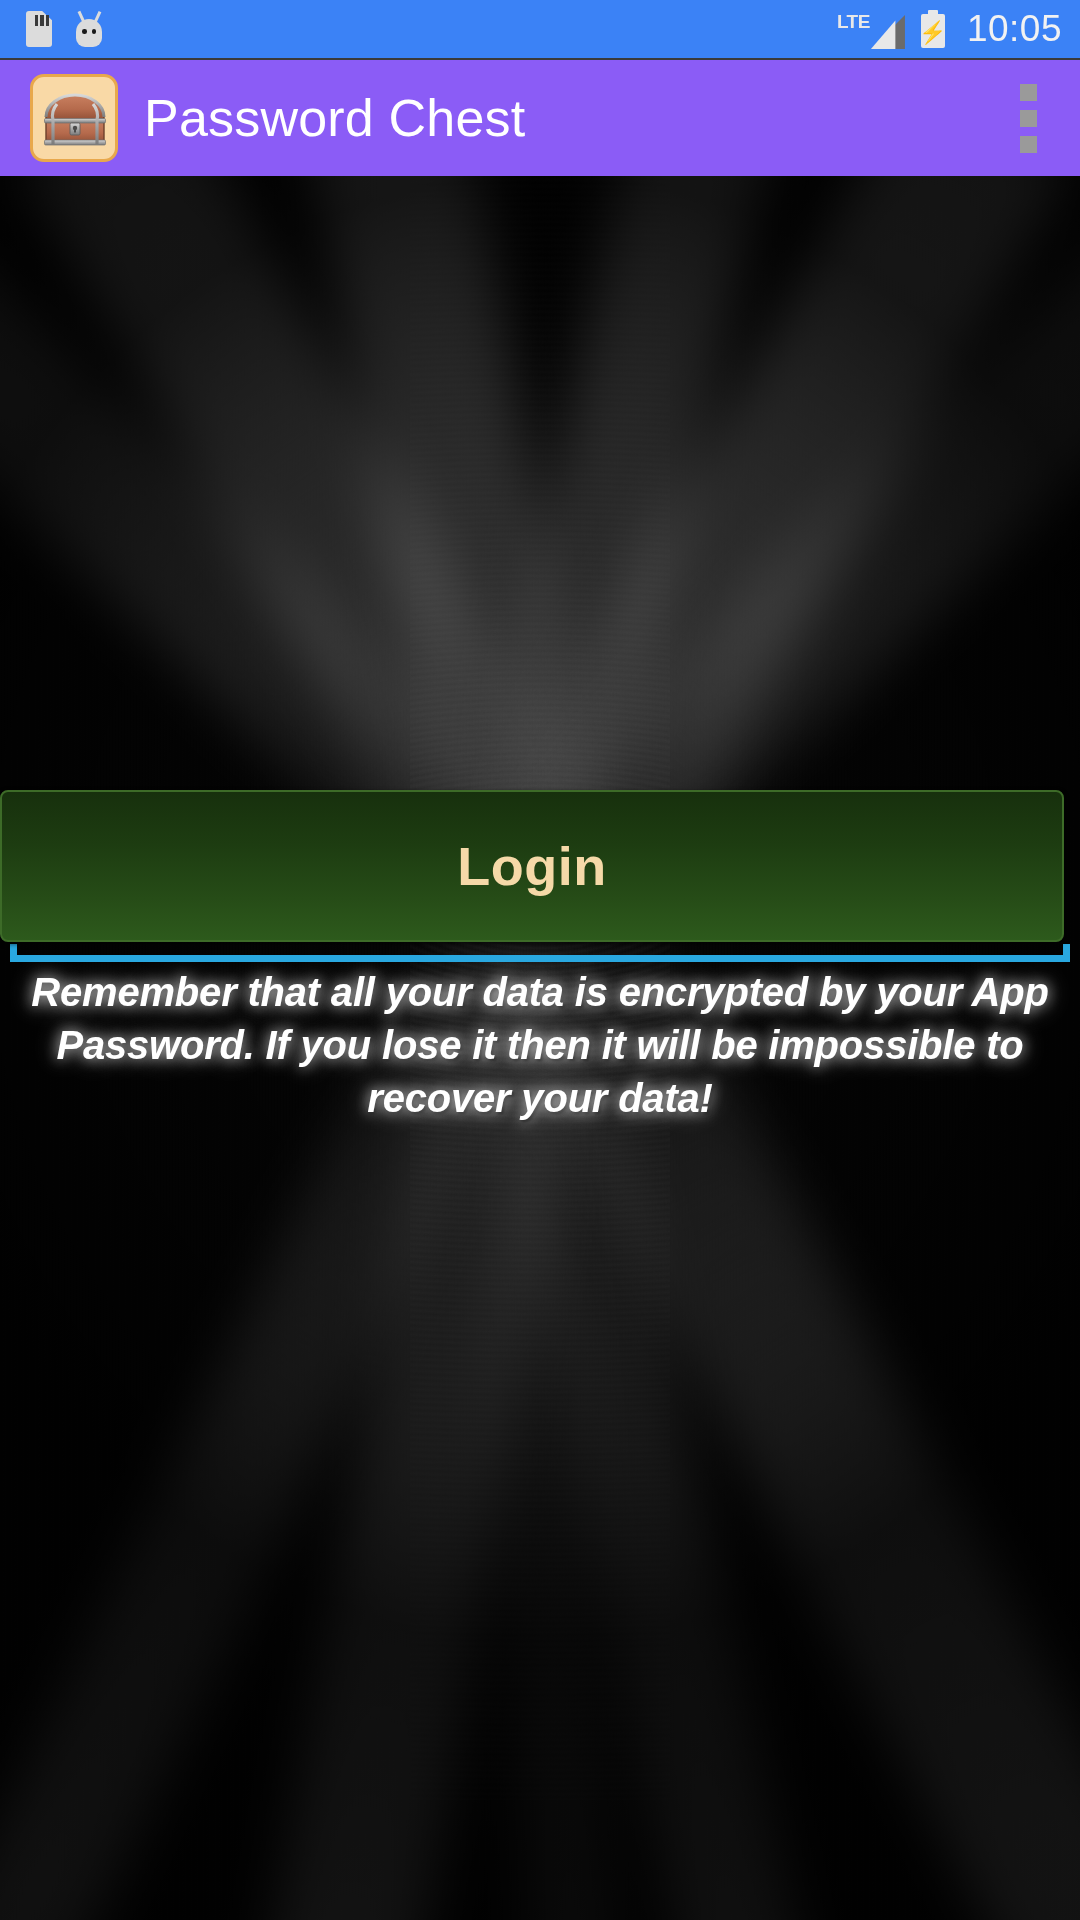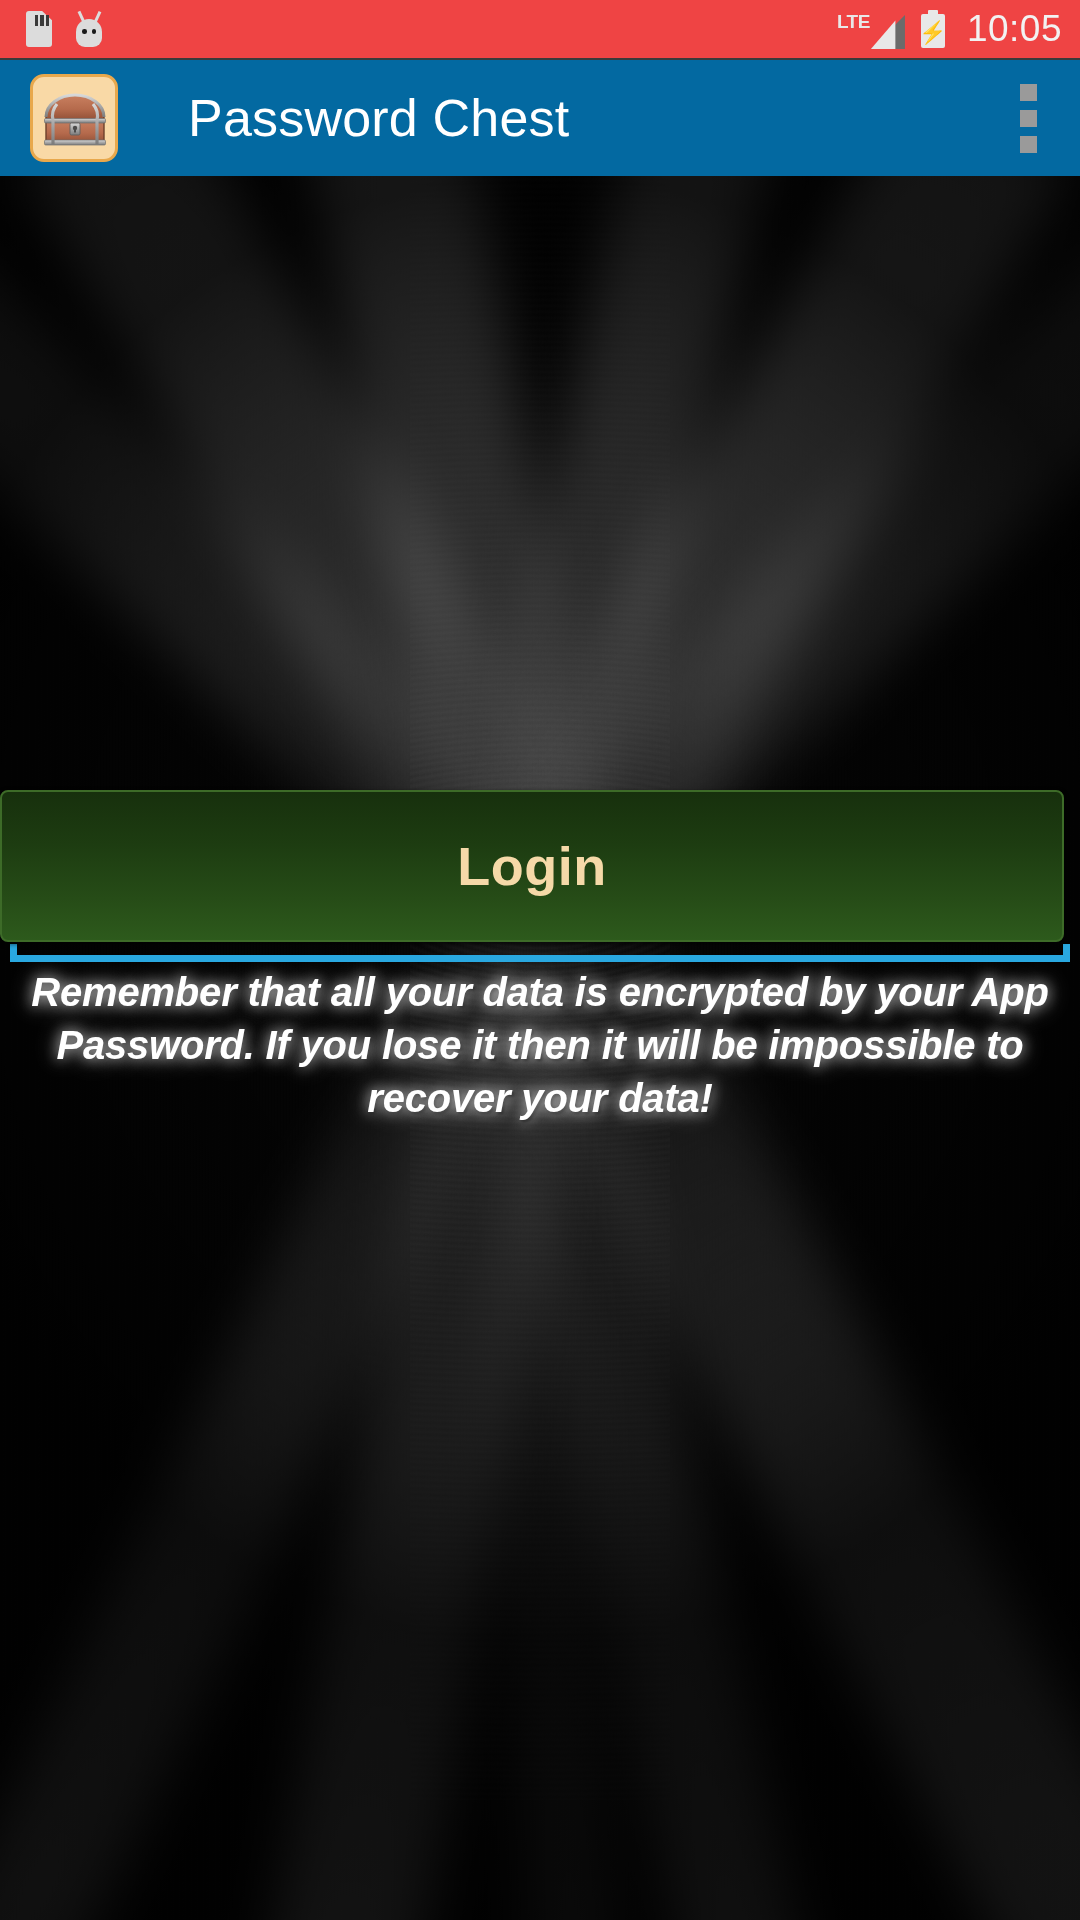--- a/index.html
+++ b/index.html
@@ -14,21 +14,21 @@
     position:relative;
     width:1080px; height:1920px;
     background:#000;
     overflow:hidden;
   }
 
   
   .statusbar {
     position:absolute; top:0; left:0;
     width:1080px; height:58px;
-    background:#ef4444;
+    background:#3b82f6;
     display:flex; align-items:center;
     padding:0 18px 0 26px;
     z-index:40;
   }
   .sb-left { display:flex; align-items:center; gap:22px; }
   .sb-right { display:flex; align-items:center; gap:16px; margin-left:auto; }
 
   
   .icon-sd { width:26px; height:36px; position:relative; }
   .icon-sd .body {
@@ -103,26 +103,25 @@
   }
   .sb-time {
     color:#f2f2f2; font-size:37px; font-weight:400;
     letter-spacing:0.5px; margin-left:6px;text-align:right;
   }
 
   
   .appbar {
     position:absolute; top:58px; left:0;
     width:1080px; height:118px;
-    background:#0369a1;
+    background:#8b5cf6;
     border-top:2px solid #3a3a3a;
     display:flex; align-items:center;
     padding:0 22px 0 30px;
     z-index:30;
-    gap:44px;
   }
   .app-icon {
     width:88px; height:88px;
     border-radius:14px;
     background:#f9d9a6;
     border:3px solid #e8a84c;
     position:relative;
     flex:0 0 auto;
     overflow:hidden;
   }

